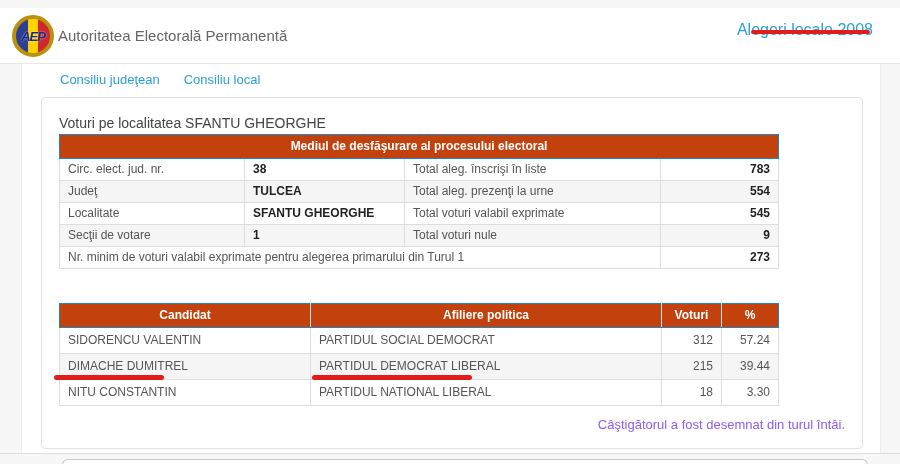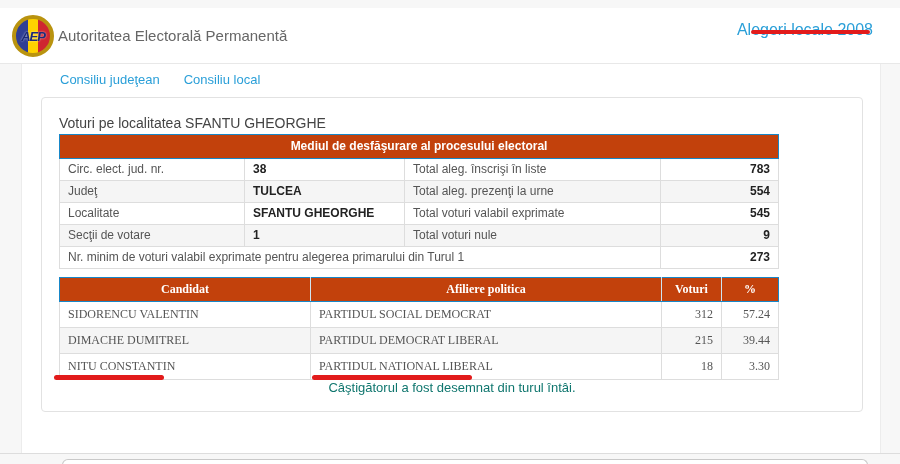--- a/index.html
+++ b/index.html
@@ -85,26 +85,26 @@
   }
   .blue-head th:last-child { border-right-color: #1787c8; }
   .lbl { color: #555; }
   .val { font-weight: bold; color: #222; }
   .num { text-align: right; }
   tbody tr:nth-child(even) td { background: #f5f5f5; }
 
   .t1 col.c1 { width: 185px; } .t1 col.c2 { width: 160px; }
   .t1 col.c3 { width: 256px; } .t1 col.c4 { width: 118px; }
 
-  .t2 { margin-top: 8px; font-family: Liberation Serif, serif; }
+  .t2 { margin-top: 34px; }
   .t2 col.c1 { width: 251px; } .t2 col.c2 { width: 351px; }
   .t2 col.c3 { width: 60px; }  .t2 col.c4 { width: 57px; }
   .t2 td { padding: 5px 8px; }
 
-  .note { text-align: center; font-size: 13px; color: #0f766e; }
+  .note { text-align: right; font-size: 13px; color: #8b5cf6; margin-top: 11px; }
 
   
   .annot {
     position: absolute; height: 4px; background: #e21b1b; border-radius: 3px; z-index: 6;
   }
 </style>
 </head>
 <body>
 
 <div class="header">

